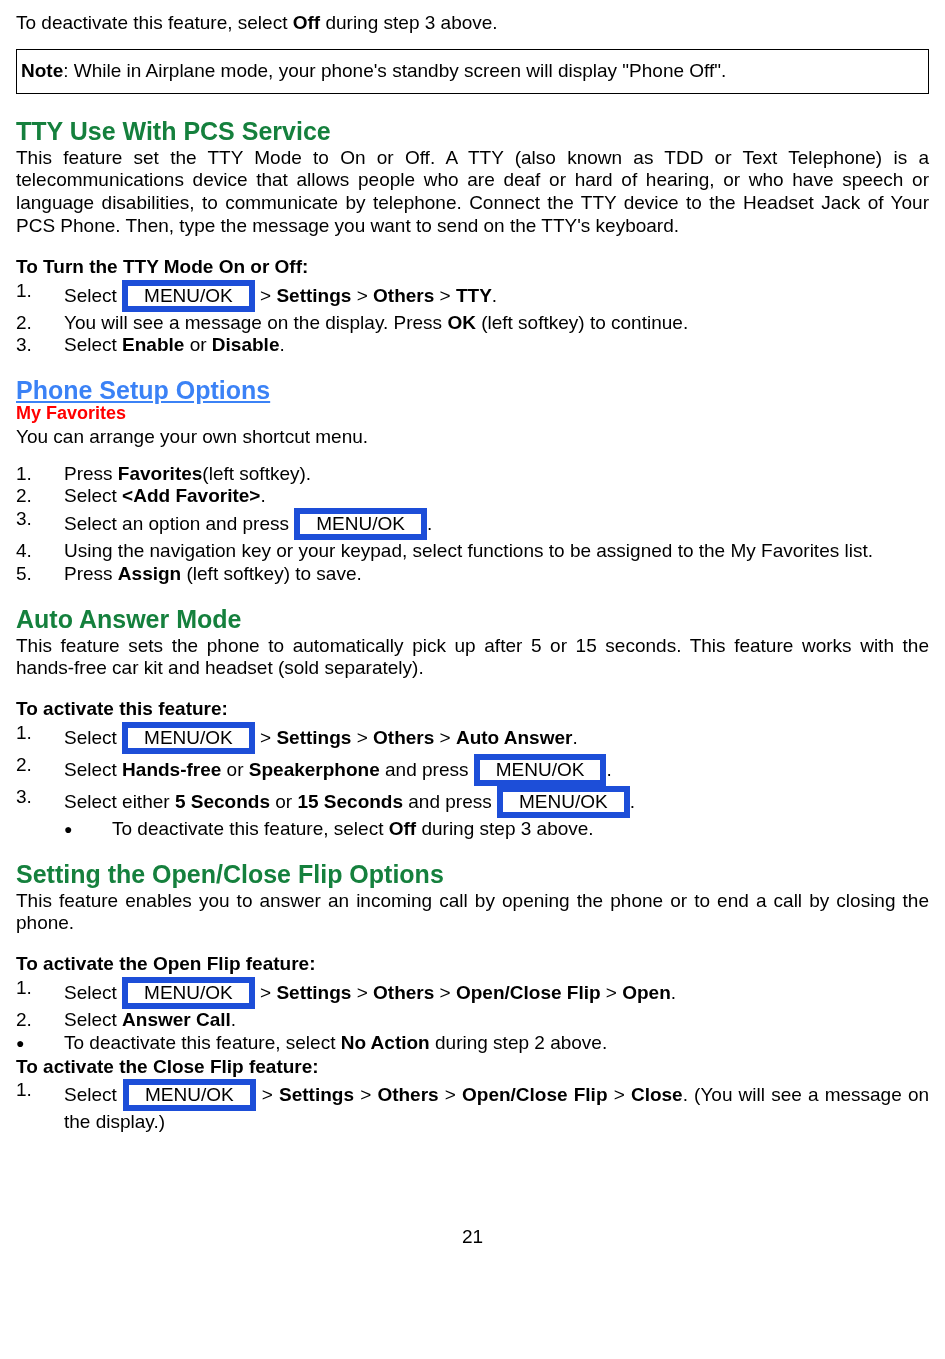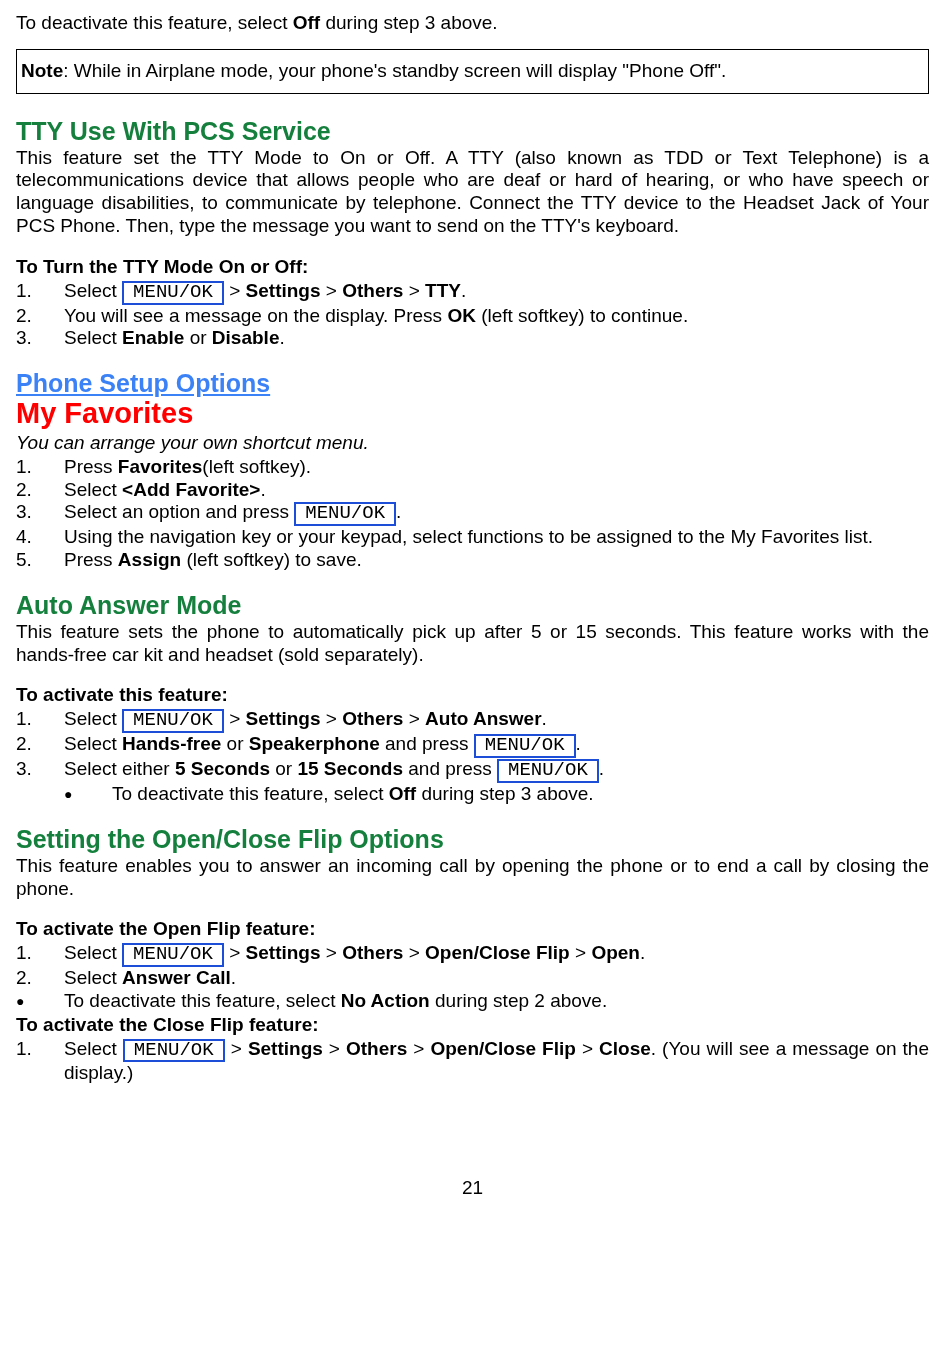--- a/index.html
+++ b/index.html
@@ -27,31 +27,30 @@
     }
     h2.red-u {
       color: #3b82f6;
       font-size: 25px;
       font-weight: bold;
       text-decoration: underline;
       margin: 0 0 -2px 0;
     }
     h3.red-sub {
       color: #ff0000;
-      font-size: 29px;
+      font-size: 18px;
       font-weight: bold;
       margin: 0 0 1px 0;
     }
     .para {
       text-align: justify;
       margin-bottom: 18px;
     }
     .para-tight {
-      margin-bottom: 1px;
-      font-style: italic;
+      margin-bottom: 14px;
     }
     .subhead {
       font-weight: bold;
       margin-bottom: 1px;
     }
     .list {
       margin: 0 0 18px 0;
       padding: 0;
     }
     .list .row {
@@ -69,25 +68,24 @@
     .bullet-row { display: flex; align-items: flex-start; }
     .bullet-row .dot {
       width: 48px;
       flex-shrink: 0;
       font-size: 14px;
       padding-top: 3px;
     }
     .bullet-row.indented { margin-left: 48px; }
     .bullet-row.indented .dot { width: 48px; }
     .key {
-      border: 2px solid #1d4ed8;
-      padding: 0 9px;
+      border: 6px solid #1d4ed8;
+      padding: 0 16px;
       display: inline-block;
       line-height: 1.05;
-      font-family: Liberation Mono, monospace;
     }
     b { font-weight: bold; }
     .pagenum {
       text-align: center;
       margin-top: 92px;
       font-size: 19px;
     }
   </style>
 </head>
 <body>

